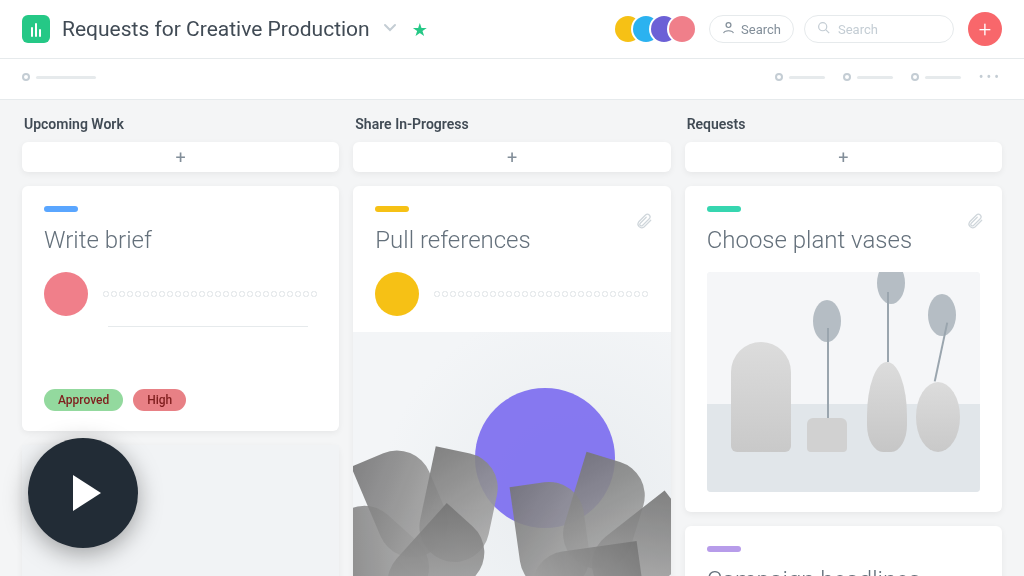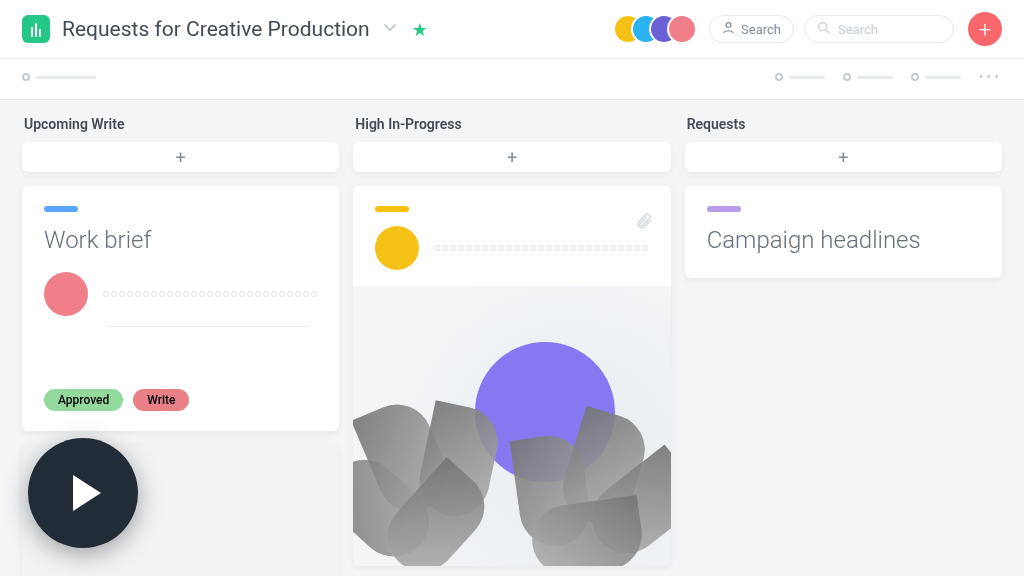--- a/index.html
+++ b/index.html
@@ -61,21 +61,21 @@
   .attach{position:absolute;top:26px;right:18px;color:#cfd6db}
 
   .avatar-row{display:flex;align-items:center;gap:14px;margin-bottom:10px}
   .avatar{width:44px;height:44px;border-radius:50%}
   .wavy{flex:1;height:6px;background:
     radial-gradient(circle at 4px 3px, transparent 2px, var(--line) 2px, var(--line) 3px, transparent 3px) repeat-x;
     background-size:8px 6px;opacity:.9}
   .underline{width:200px;height:1px;background:var(--line);margin-left:64px;margin-top:8px}
 
   .pills{display:flex;gap:10px;margin-top:62px}
-  .pill{padding:4px 14px;border-radius:14px;font-size:12px;color:#000000;font-weight:500}
+  .pill{padding:4px 14px;border-radius:14px;font-size:12px;color:#7f1d1d;font-weight:500}
 
   
   .panel{border-radius:4px;overflow:hidden;position:relative;background:#edf0f2}
   .panel.leaf{height:280px;margin:16px -22px -20px -22px;border-radius:0 0 6px 6px}
   .panel.vase{height:220px;margin-top:10px}
   .panel.lamp{height:140px;margin:6px -22px -20px -22px;border-radius:0 0 6px 6px;background:#f1f3f5}
 
   
   .leaf-bg{position:absolute;inset:0;background:radial-gradient(circle at 70% 60%, #e8ecef 0%, #f3f5f7 70%)}
   .violet-circle{position:absolute;right:56px;bottom:84px;width:140px;height:140px;border-radius:50%;background:var(--violet);opacity:.9}
@@ -174,57 +174,58 @@
   <div class="seg">
       <div class="dot"></div>
       <div class="bar"></div>
     </div>
   <div class="more">•••</div>
 </div>
 
 <div class="board">
 
   <div class="col">
-    <div class="col-title">Upcoming Write</div>
+    <div class="col-title">Upcoming Work</div>
     <div class="col-add">
         <span>+</span>
       </div>
 
     <div class="card">
       <div class="bar-accent" style="background:#5aa6ff"></div>
-      <div class="card-title">Work brief</div>
+      <div class="card-title">Write brief</div>
       <div class="avatar-row">
         <div class="avatar" style="background:#f07f8a"></div>
         <div class="wavy"></div>
       </div>
       <div class="underline"></div>
       <div class="pills">
         <div class="pill" style="background:#93d99e">Approved</div>
-        <div class="pill" style="background:#e88085">Write</div>
+        <div class="pill" style="background:#e88085">High</div>
       </div>
     </div>
 
     <div class="card short" style="padding-top:0">
       <div class="panel lamp"></div>
     </div>
   </div>
 
   <div class="col">
-    <div class="col-title">High In-Progress</div>
+    <div class="col-title">Share In-Progress</div>
     <div class="col-add">
         <span>+</span>
       </div>
 
     <div class="card" style="padding-bottom:0">
       <div class="attach">
         <svg width="18" height="18" viewBox="0 0 24 24">
             <path d="M21 11l-9 9a5 5 0 01-7-7l9-9a3.5 3.5 0 015 5l-9 9a2 2 0 01-3-3l8-8" fill="none" stroke="currentColor" stroke-width="1.6" stroke-linecap="round"></path>
           </svg>
       </div>
       <div class="bar-accent" style="background:#f6c115"></div>
+      <div class="card-title">Pull  references</div>
       <div class="avatar-row">
         <div class="avatar" style="background:#f6c115"></div>
         <div class="wavy"></div>
       </div>
       <div class="panel leaf">
         <div class="leaf-bg"></div>
         <div class="violet-circle"></div>
         <div class="monstera m1">
             <div class="leaflet"></div>
             <div class="leaflet"></div>
@@ -240,20 +241,42 @@
       </div>
     </div>
   </div>
 
   <div class="col">
     <div class="col-title">Requests</div>
     <div class="col-add">
         <span>+</span>
       </div>
 
+    <div class="card">
+      <div class="attach">
+        <svg width="18" height="18" viewBox="0 0 24 24">
+            <path d="M21 11l-9 9a5 5 0 01-7-7l9-9a3.5 3.5 0 015 5l-9 9a2 2 0 01-3-3l8-8" fill="none" stroke="currentColor" stroke-width="1.6" stroke-linecap="round"></path>
+          </svg>
+      </div>
+      <div class="bar-accent" style="background:#36d6b0"></div>
+      <div class="card-title">Choose plant vases</div>
+      <div class="panel vase">
+        <div class="vase-bg"></div>
+        <div class="vobj vase1"></div>
+        <div class="vobj pot"></div>
+        <div class="vobj vase2"></div>
+        <div class="vobj vase3"></div>
+        <div class="stem s1"></div>
+          <div class="foliage f1"></div>
+        <div class="stem s2"></div>
+          <div class="foliage f2"></div>
+        <div class="stem s3"></div>
+          <div class="foliage f3"></div>
+      </div>
+    </div>
 
     <div class="card">
       <div class="bar-accent" style="background:#b79cea"></div>
       <div class="card-title" style="margin-bottom:4px">Campaign headlines</div>
     </div>
   </div>
 
 </div>
 
 <div class="play">

